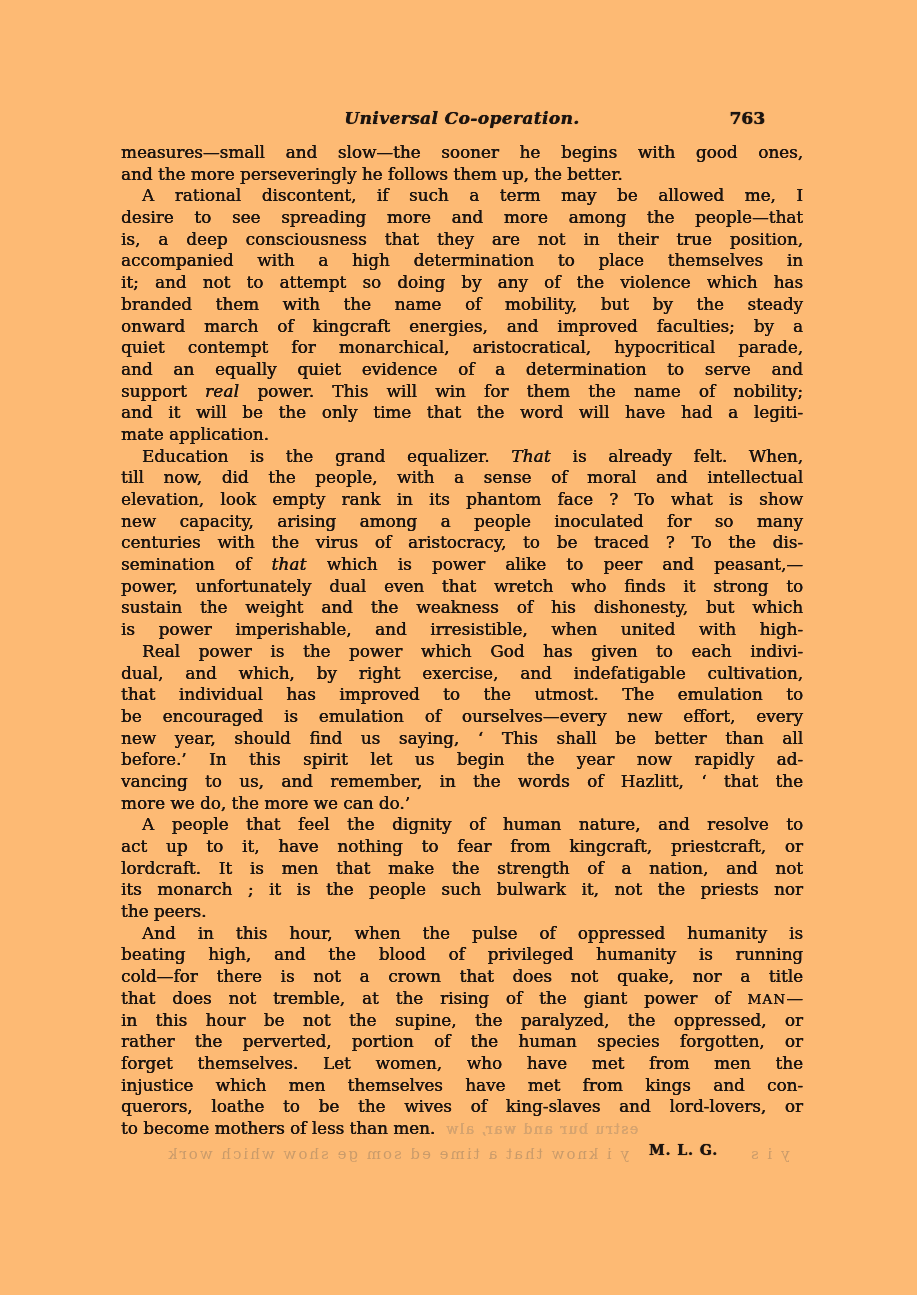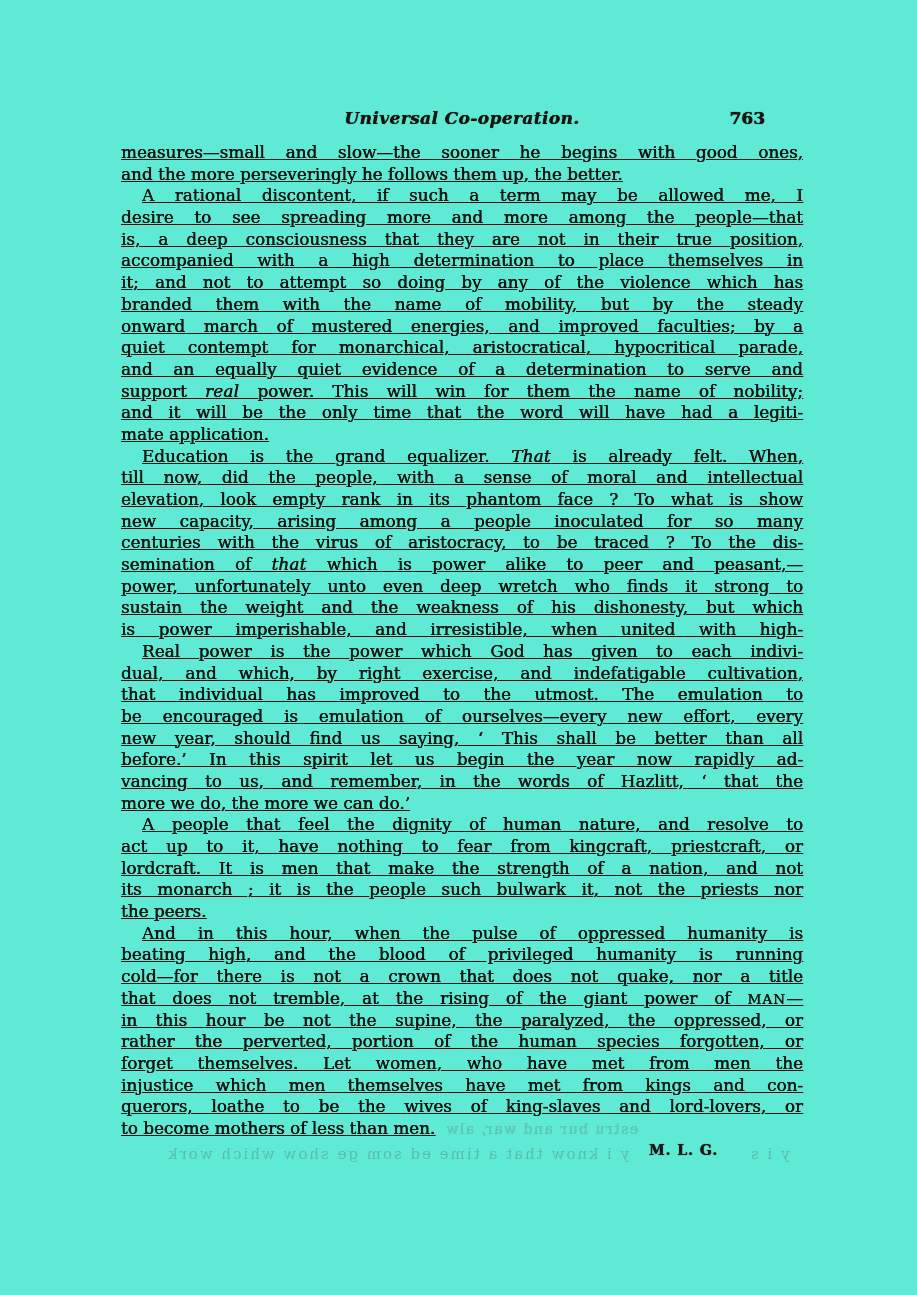--- a/index.html
+++ b/index.html
@@ -2,21 +2,21 @@
 <html><head>
 <meta charset="utf-8">
 <style>
   html,body{margin:0;padding:0;}
   body{
     width:917px;height:1295px;position:relative;
     background:#ffffff;
     font-family:"DejaVu Serif", serif;
     overflow:hidden;
   }
-  .page{position:absolute;inset:0;background:#5eead4;}
+  .page{position:absolute;inset:0;background:#fdba74;}
   .textblock{
     position:absolute;left:121px;top:108px;width:682px;
     color:#1b1410;
   }
   .header-row{
     position:relative;height:34px;
     font-style:italic;font-weight:700;font-size:17px;
   }
   .header-title{
     position:absolute;left:0;right:0;text-align:center;
@@ -32,21 +32,21 @@
     text-align:center;
   }
   .body-text{margin-top:0;}
   .line{
     font-size:16.8px;line-height:21.7px;height:21.7px;
     text-align:justify;text-align-last:justify;
     white-space:nowrap;
     text-shadow:.35px 0 0 currentColor, 0 0 .5px rgba(25,15,8,.55);
     filter:blur(.12px);
   }
-  .line{white-space:normal;text-decoration:underline;}
+  .line{white-space:normal;}
   .line.last{text-align-last:left;}
   .line.indent{text-indent:21px;}
   .sc{font-size:.8em;letter-spacing:1.2px;}
   i{letter-spacing:.2px;}
   .ghost{
     display:inline-block;color:#555;opacity:.30;
     filter:blur(.45px);transform:scaleX(-1);
     font-size:15px;letter-spacing:2px;
   }
   .ghost-inline{
@@ -80,35 +80,35 @@
           <div class="line">measures—small and slow—the sooner he begins with good ones,</div>
           <div class="line last">and the more perseveringly he follows them up, the better.</div>
         </div>
         <div class="paragraph">
           <div class="line indent">A rational discontent, if such a term may be allowed me, I</div>
           <div class="line">desire to see spreading more and more among the people—that</div>
           <div class="line">is, a deep consciousness that they are not in their true position,</div>
           <div class="line">accompanied with a high determination to place themselves in</div>
           <div class="line">it; and not to attempt so doing by any of the violence which has</div>
           <div class="line">branded them with the name of mobility, but by the steady</div>
-          <div class="line">onward march of mustered energies, and improved faculties; by a</div>
+          <div class="line">onward march of kingcraft energies, and improved faculties; by a</div>
           <div class="line">quiet contempt for monarchical, aristocratical, hypocritical parade,</div>
           <div class="line">and an equally quiet evidence of a determination to serve and</div>
           <div class="line">support <i>real</i> power.  This will win for them the name of nobility;</div>
           <div class="line">and it will be the only time that the word will have had a legiti-</div>
           <div class="line last">mate application.</div>
         </div>
         <div class="paragraph">
           <div class="line indent">Education is the grand equalizer.  <i>That</i> is already felt.  When,</div>
           <div class="line">till now, did the people, with a sense of moral and intellectual</div>
           <div class="line">elevation, look empty rank in its phantom face ?  To what is show</div>
           <div class="line">new capacity, arising among a people inoculated for so many</div>
           <div class="line">centuries with the virus of aristocracy, to be traced ?  To the dis-</div>
           <div class="line">semination of <i>that</i> which is power alike to peer and peasant,—</div>
-          <div class="line">power, unfortunately unto even deep wretch who finds it strong to</div>
+          <div class="line">power, unfortunately dual even that wretch who finds it strong to</div>
           <div class="line">sustain the weight and the weakness of his dishonesty, but which</div>
           <div class="line">is power imperishable, and irresistible, when united with high-</div>
         </div>
         <div class="paragraph">
           <div class="line indent">Real power is the power which God has given to each indivi-</div>
           <div class="line">dual, and which, by right exercise, and indefatigable cultivation,</div>
           <div class="line">that individual has improved to the utmost.  The emulation to</div>
           <div class="line">be encouraged is emulation of ourselves—every new effort, every</div>
           <div class="line">new year, should find us saying, ‘ This shall be better than all</div>
           <div class="line">before.’  In this spirit let us begin the year now rapidly ad-</div>

